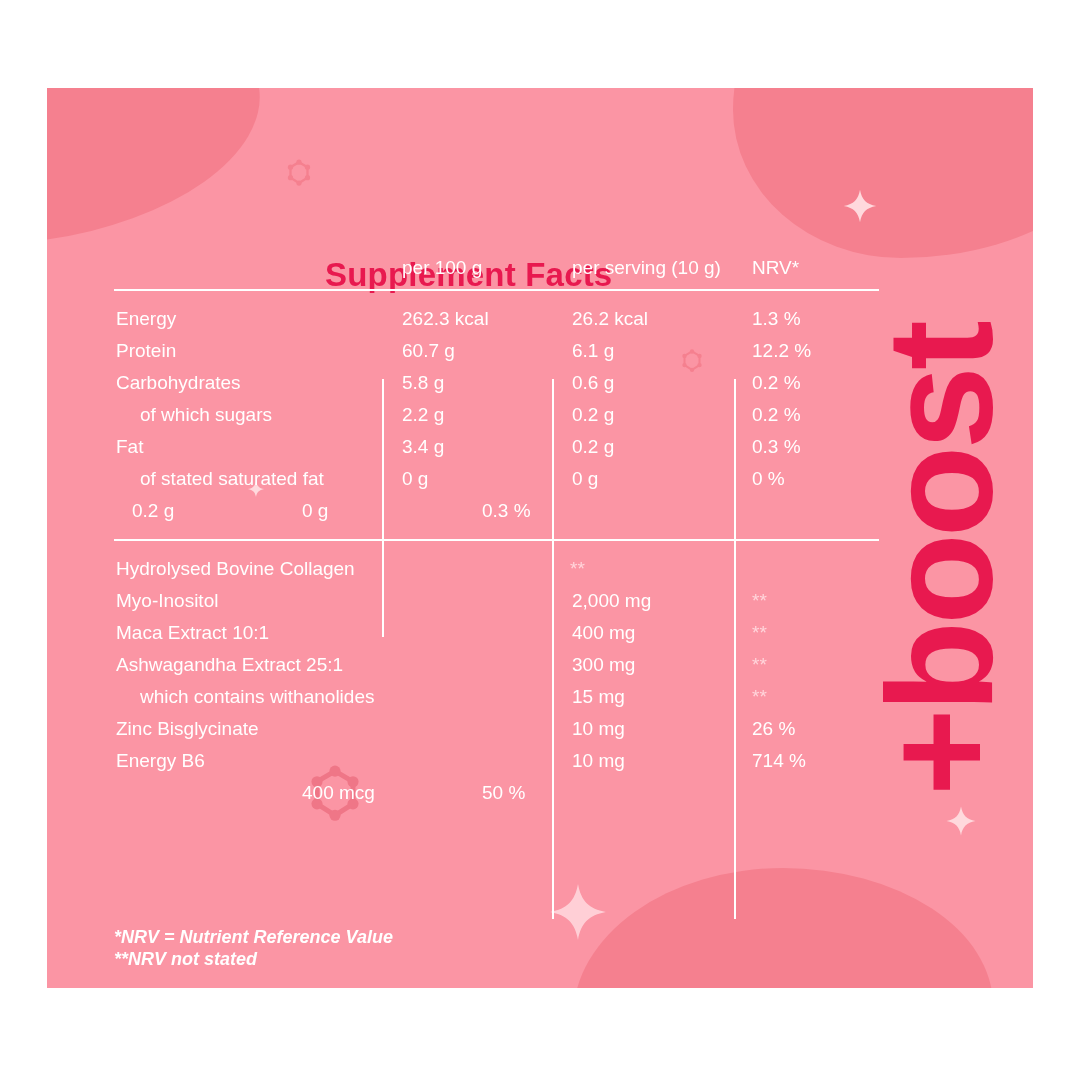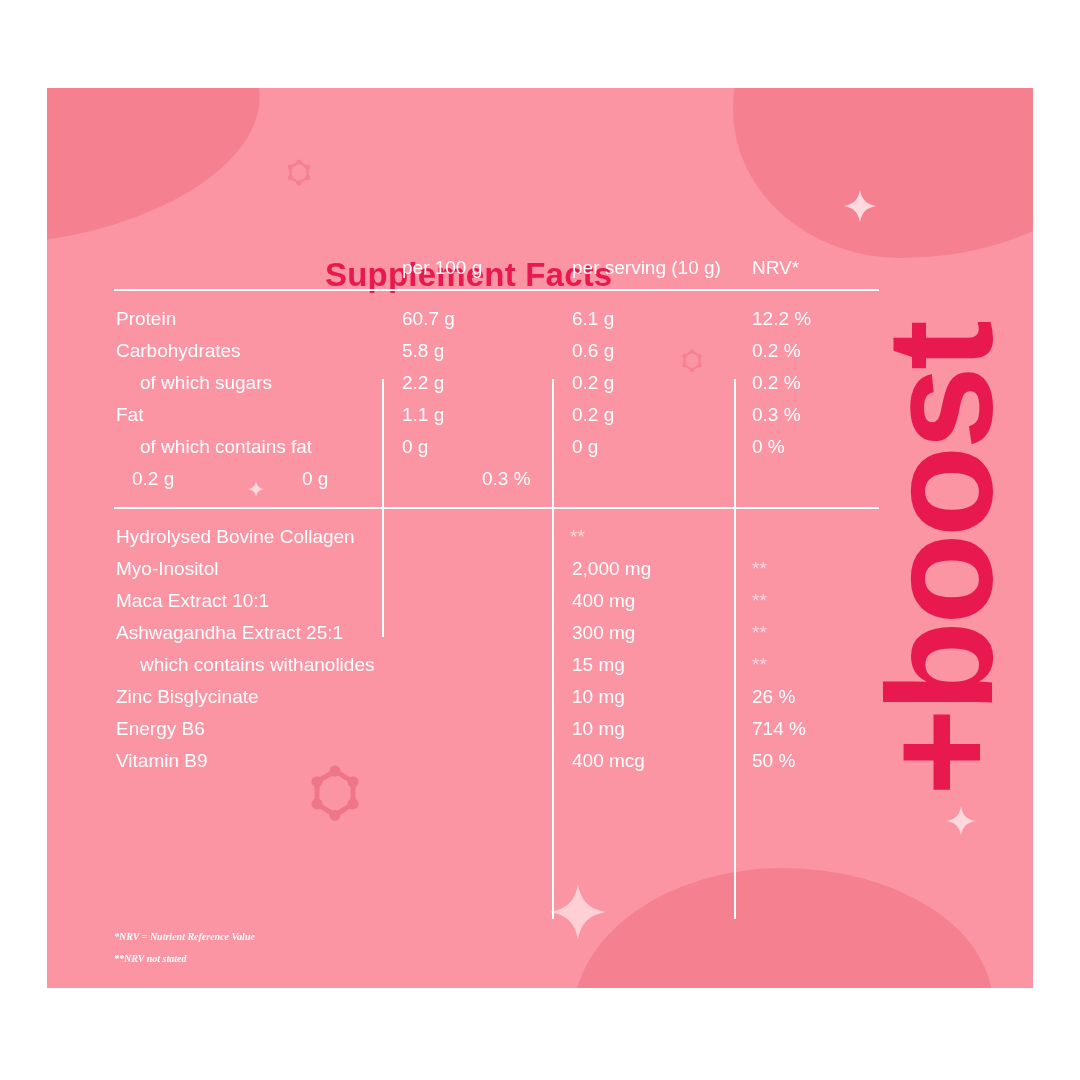--- a/index.html
+++ b/index.html
@@ -146,25 +146,24 @@
     position: absolute;
     width: 2px;
     background: #ffffff;
   }
 
   #footnotes {
     position: absolute;
     left: 67px;
     bottom: 18px;
     color: #ffffff;
-    font-size: 10px;
+    font-size: 18px;
     font-style: italic;
     line-height: 22px;
     font-weight: 600;
-    font-family: Liberation Serif, serif;
   }
 </style>
 </head>
 <body>
 
 <div id="canvas">
 
   <div id="panel">
 
     <div class="blob blob-tl"></div>
@@ -239,45 +238,51 @@
         <div class="c-100">per 100 g</div>
         <div class="c-serv">per serving (10 g)</div>
         <div class="c-nrv">NRV*</div>
       </div>
 
       <div class="hrule"></div>
 
       <div style="height:12px"></div>
 
       <div class="row">
+        <div class="c-name">Energy</div>
+        <div class="c-100">262.3 kcal</div>
+        <div class="c-serv">26.2 kcal</div>
+        <div class="c-nrv">1.3 %</div>
+      </div>
+      <div class="row">
         <div class="c-name">Protein</div>
         <div class="c-100">60.7 g</div>
         <div class="c-serv">6.1 g</div>
         <div class="c-nrv">12.2 %</div>
       </div>
       <div class="row">
         <div class="c-name">Carbohydrates</div>
         <div class="c-100">5.8 g</div>
         <div class="c-serv">0.6 g</div>
         <div class="c-nrv">0.2 %</div>
       </div>
       <div class="row">
         <div class="c-name sub">of which sugars</div>
         <div class="c-100">2.2 g</div>
         <div class="c-serv">0.2 g</div>
         <div class="c-nrv">0.2 %</div>
       </div>
       <div class="row">
         <div class="c-name">Fat</div>
-        <div class="c-100">1.1 g</div>
+        <div class="c-100">3.4 g</div>
         <div class="c-serv">0.2 g</div>
         <div class="c-nrv">0.3 %</div>
       </div>
       <div class="row">
-        <div class="c-name sub">of which contains fat</div>
+        <div class="c-name sub">of stated saturated fat</div>
         <div class="c-100">0 g</div>
         <div class="c-serv">0 g</div>
         <div class="c-nrv">0 %</div>
       </div>
       <div class="row">
         <div class="c-100">0.2 g</div>
         <div class="c-serv">0 g</div>
         <div class="c-nrv">0.3 %</div>
       </div>
 
@@ -320,21 +325,20 @@
         <div class="c-serv">10 mg</div>
         <div class="c-nrv">26 %</div>
       </div>
       <div class="row">
         <div class="c-name">Energy B6</div>
         <div class="c-100"></div>
         <div class="c-serv">10 mg</div>
         <div class="c-nrv">714 %</div>
       </div>
       <div class="row">
-        <div class="c-name">Vitamin B9</div>
         <div class="c-100"></div>
         <div class="c-serv">400 mcg</div>
         <div class="c-nrv">50 %</div>
       </div>
 
     </div>
 
     <div id="footnotes">
       <div>*NRV = Nutrient Reference Value</div>
       <div>**NRV not stated</div>

